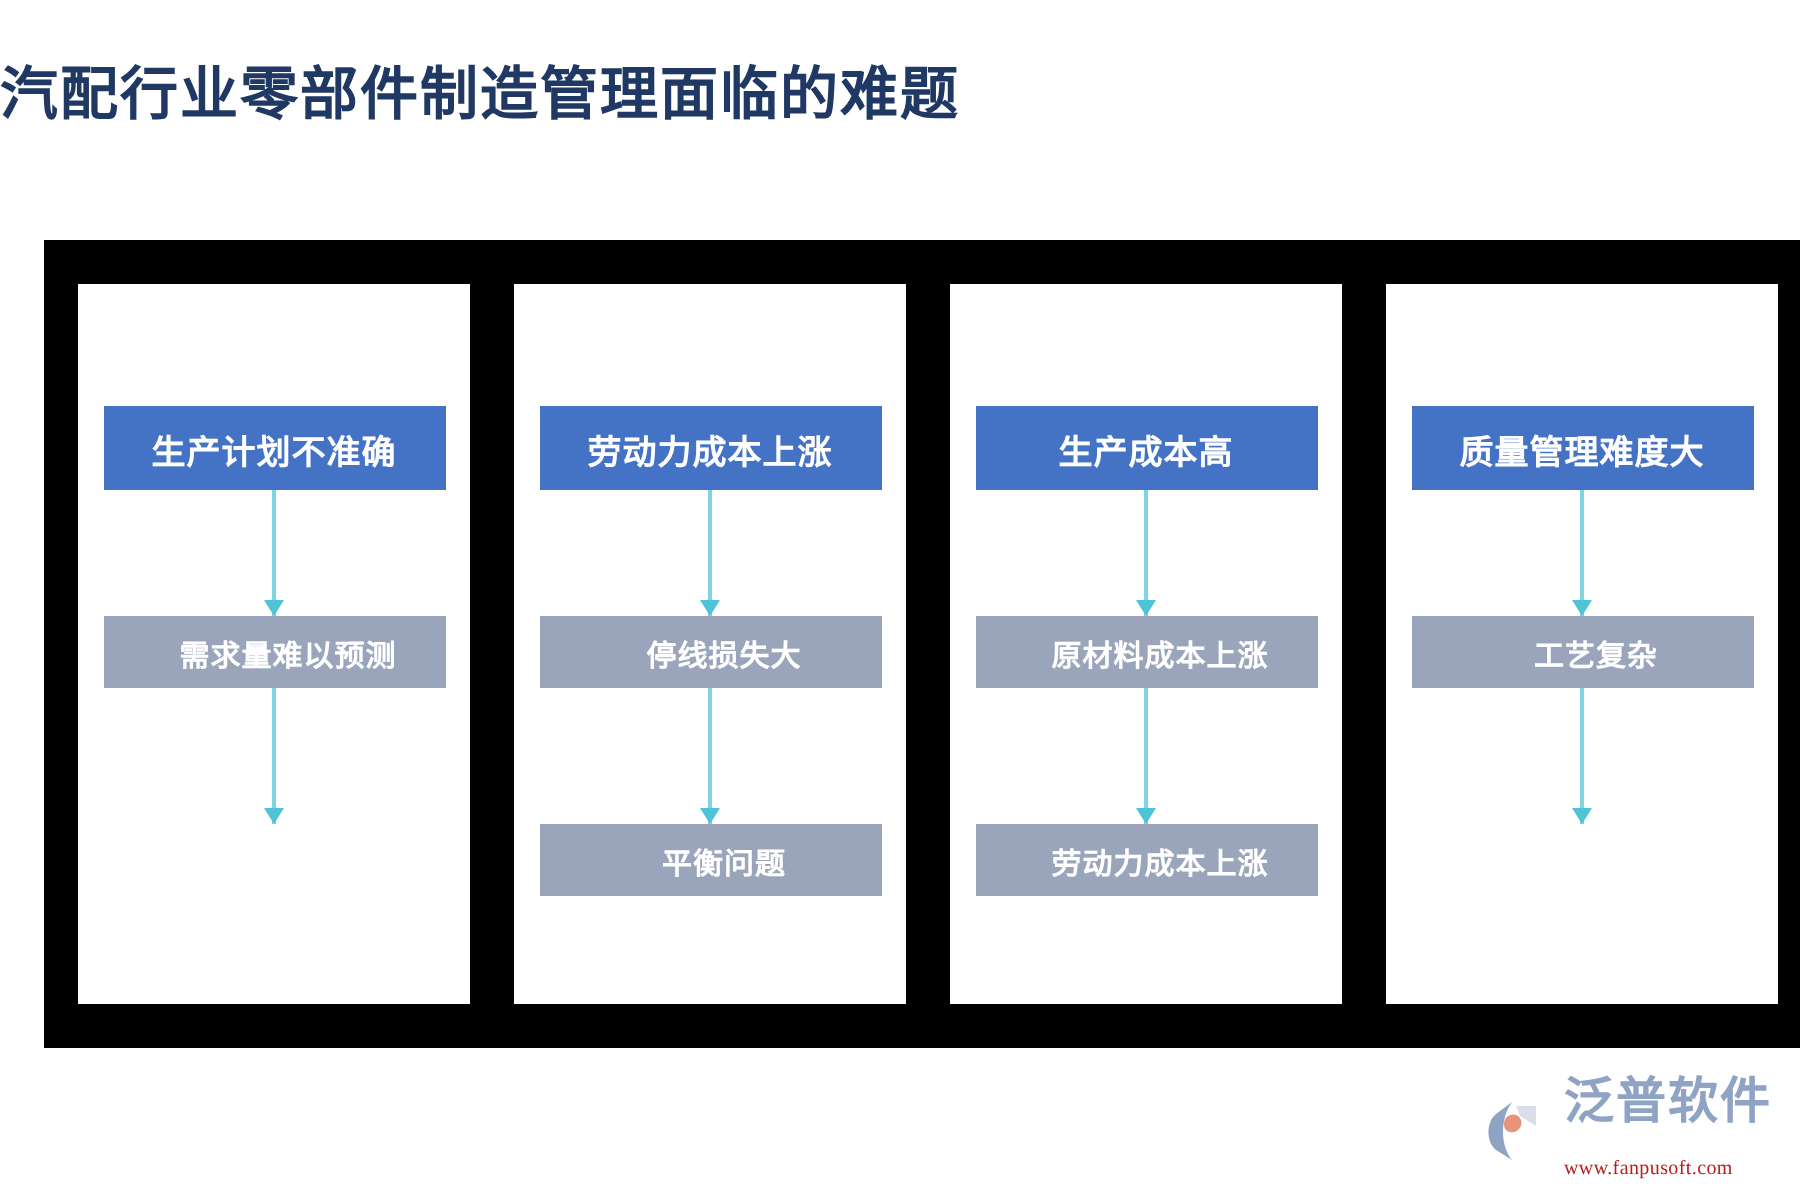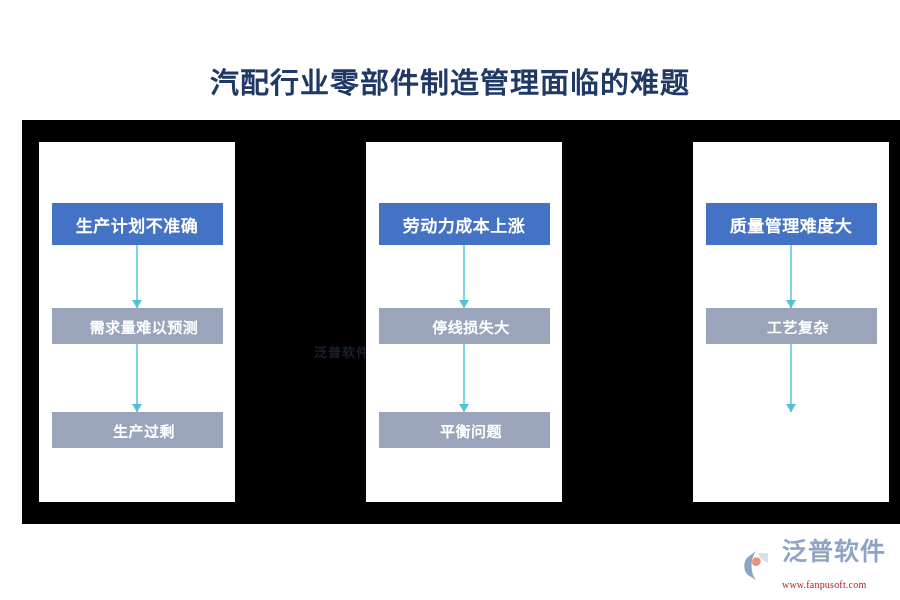--- a/index.html
+++ b/index.html
@@ -11,27 +11,27 @@
     width: 900px;
     height: 600px;
     background: #ffffff;
     font-family: "Liberation Sans", "DejaVu Sans", sans-serif;
     overflow: hidden;
     position: relative;
   }
 
   
   .page-title {
-    text-align: center;
+    text-align: left;
     color: #1F3864;
     font-size: 29px;
     font-weight: bold;
     letter-spacing: 1px;
     margin: 0;
-    padding-top: 66px;
+    padding-top: 31px;
     line-height: 1.2;
     white-space: nowrap;
   }
 
   
   .outer-panel {
     position: absolute;
     left: 22px;
     top: 120px;
     width: 884px;
@@ -183,37 +183,49 @@
       <div class="node primary">生产计划不准确</div>
       <div class="arrow gap-1">
         <span class="shaft"></span>
         <span class="head"></span>
       </div>
       <div class="node secondary">需求量难以预测</div>
       <div class="arrow gap-2">
         <span class="shaft"></span>
         <span class="head"></span>
       </div>
-      <div class="node secondary">生产过剩</div>
     </div>
 
     <div class="column">
       <div class="node primary">劳动力成本上涨</div>
       <div class="arrow gap-1">
         <span class="shaft"></span>
         <span class="head"></span>
       </div>
       <div class="node secondary">停线损失大</div>
       <div class="arrow gap-2">
         <span class="shaft"></span>
         <span class="head"></span>
       </div>
       <div class="node secondary">平衡问题</div>
     </div>
 
+    <div class="column">
+      <div class="node primary">生产成本高</div>
+      <div class="arrow gap-1">
+        <span class="shaft"></span>
+        <span class="head"></span>
+      </div>
+      <div class="node secondary">原材料成本上涨</div>
+      <div class="arrow gap-2">
+        <span class="shaft"></span>
+        <span class="head"></span>
+      </div>
+      <div class="node secondary">劳动力成本上涨</div>
+    </div>
 
     <div class="column">
       <div class="node primary">质量管理难度大</div>
       <div class="arrow gap-1">
         <span class="shaft"></span>
         <span class="head"></span>
       </div>
       <div class="node secondary">工艺复杂</div>
       <div class="arrow gap-2">
         <span class="shaft"></span>

